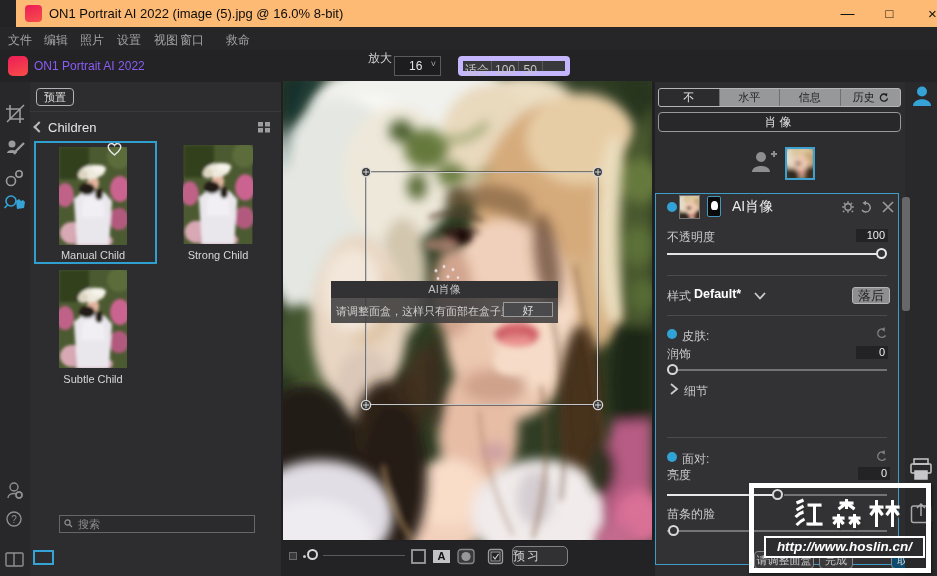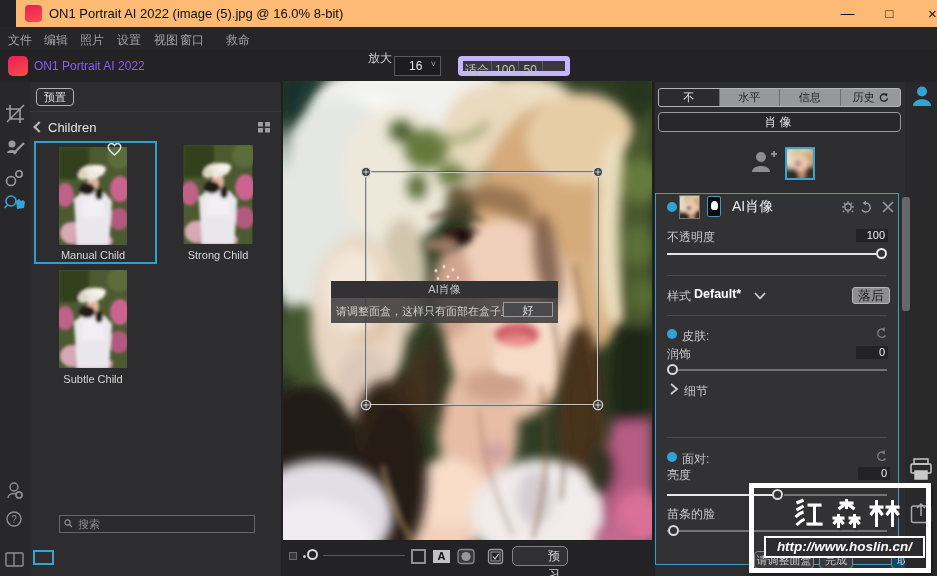--- a/index.html
+++ b/index.html
@@ -47,21 +47,21 @@
 .tabbar .sel{background:#2c2c2e;color:#e8e8e8;}
 .portraitbtn{position:absolute;left:3px;top:30px;width:243px;height:20px;background:#28282a;border:1px solid #98989a;border-radius:4px;
  color:#dedede;font-size:12px;text-align:center;line-height:18px;letter-spacing:3px;}
 .aipanel{position:absolute;left:0px;top:111px;width:244px;height:372px;border:1px solid #3d9dc8;background:#323234;}
 .lbl{font-size:12px;color:#c9c9c9;}
 .valbox{width:32px;height:13px;background:#232325;color:#ececec;font-size:11px;text-align:right;padding-right:3px;line-height:13px;}
 .bluedot{width:10px;height:10px;border-radius:50%;background:#31a2d5;}
 
 #bottombar{left:281px;top:541px;width:374px;height:35px;background:#232325;}
 .previewbtn{position:absolute;left:231px;top:5px;width:56px;height:20px;background:#313133;border:1px solid #828284;border-radius:5px;
- color:#d2d2d2;font-size:12px;text-align:center;line-height:18px;letter-spacing:2px;padding-left:30px;}
+ color:#d2d2d2;font-size:12px;line-height:18px;letter-spacing:2px;}
 
 #wmbox{position:absolute;left:749px;top:483px;width:182px;height:90px;border:5px solid #fff;box-shadow:1px 2px 3px rgba(0,0,0,.45);}
 #wmtext{position:absolute;left:792px;top:498px;width:115px;color:#fff;font-size:27px;font-weight:bold;letter-spacing:12px;
  text-shadow:2px 3px 2px rgba(40,40,40,.9);white-space:nowrap;}
 #wmurl{position:absolute;left:764px;top:536px;width:161px;height:22px;background:#2c2c2e;border:2px solid #fff;color:#fff;
  font-size:13.5px;font-weight:bold;font-style:italic;text-align:center;line-height:18px;white-space:nowrap;}
 </style></head>
 <body>
 <div id="stage">
 <div class="abs" id="titlebar">

